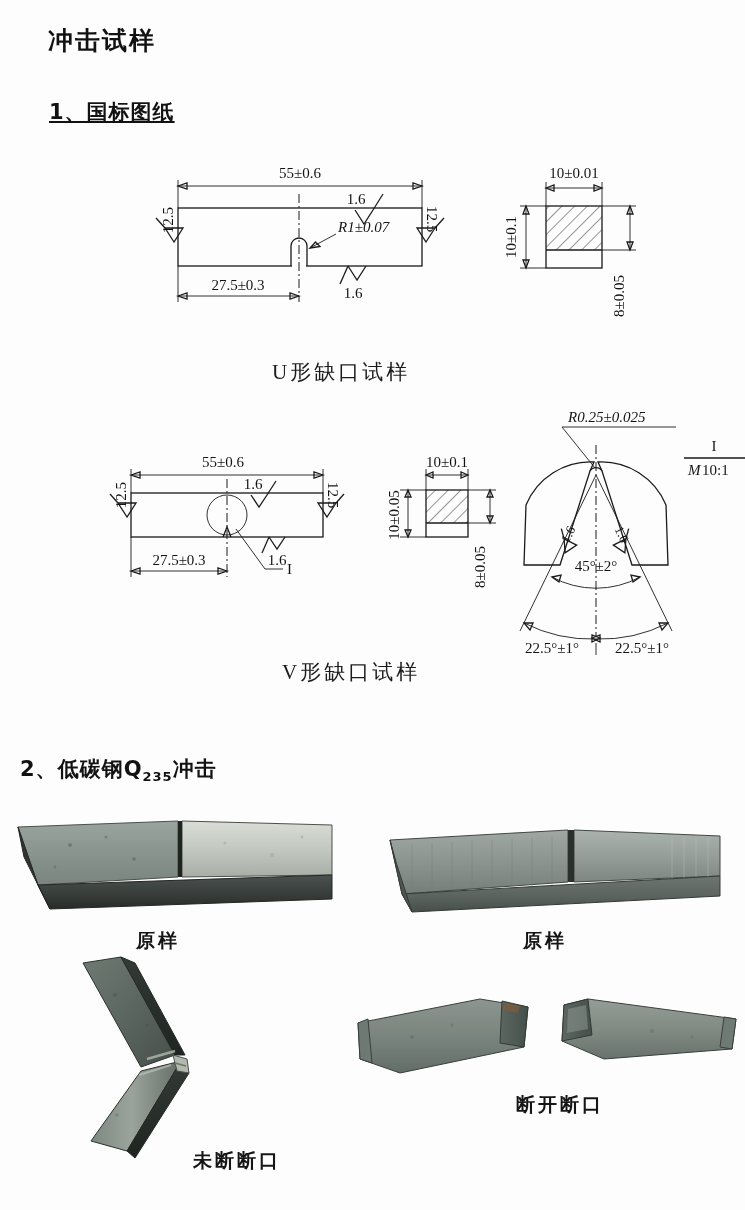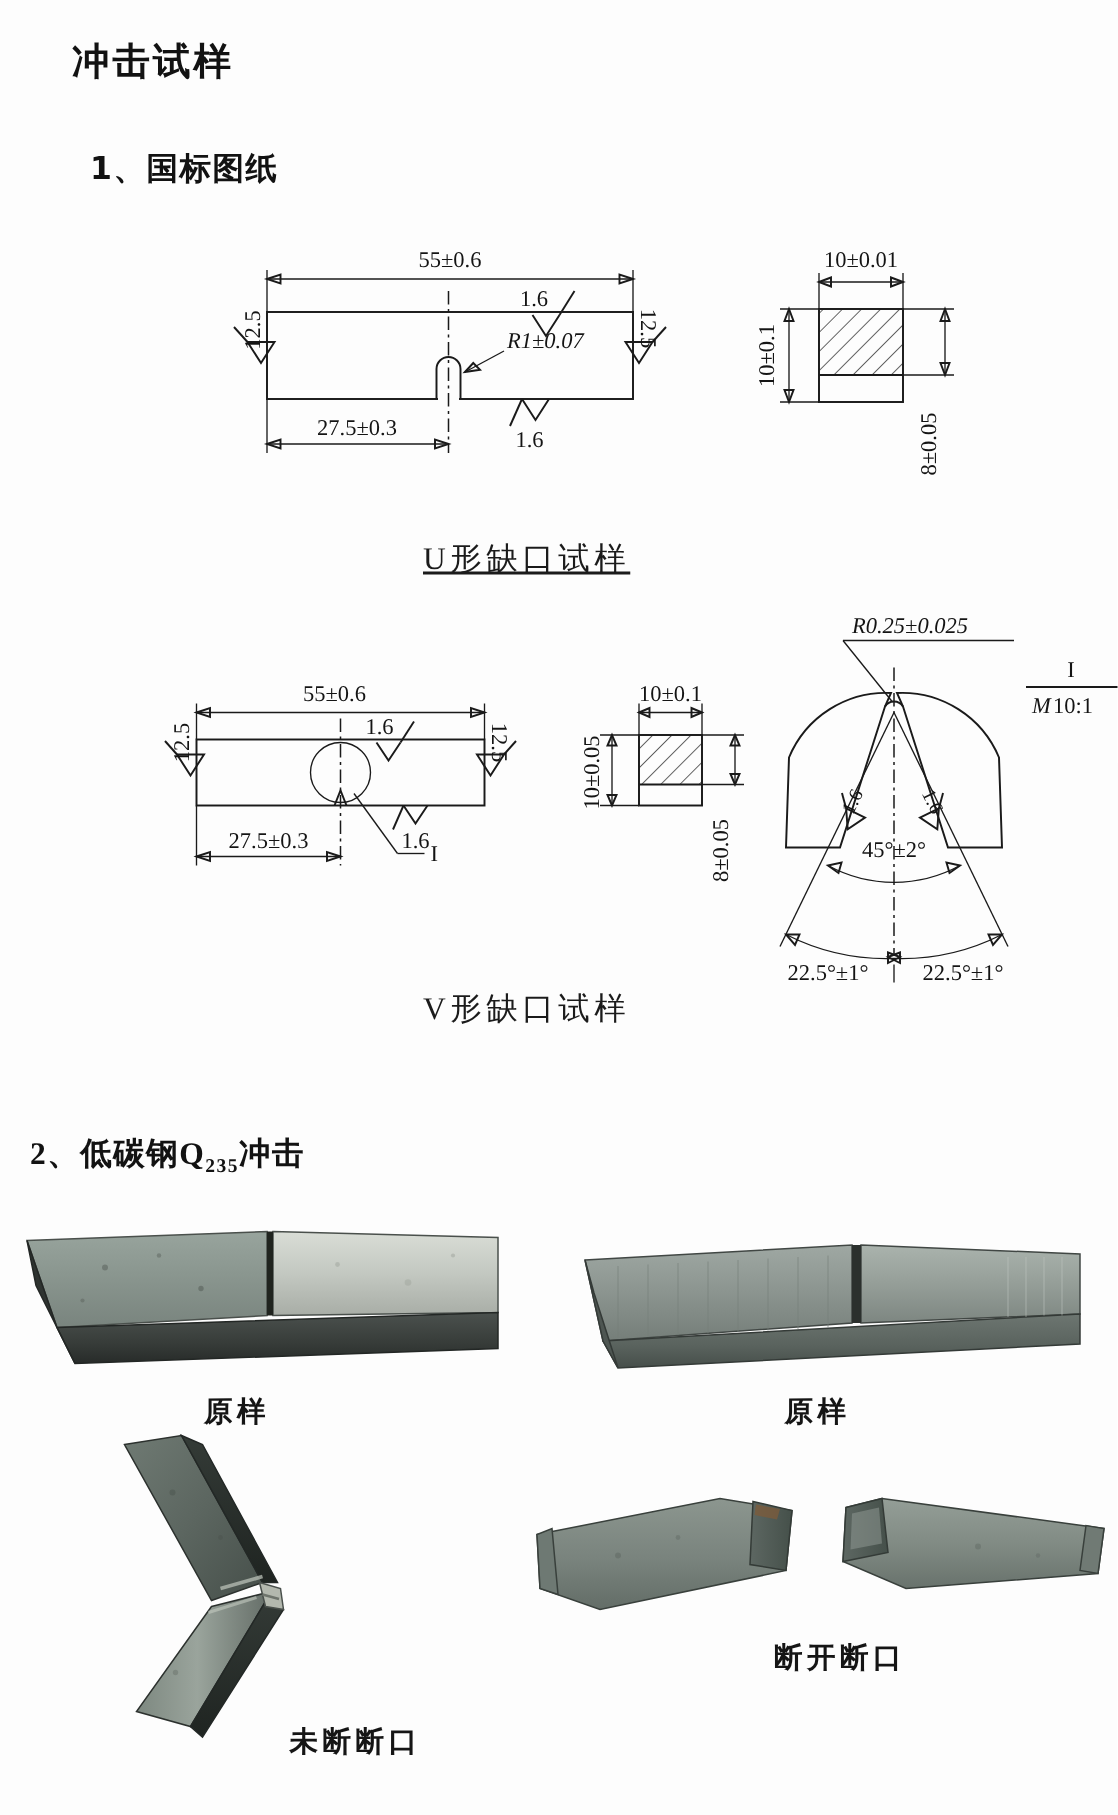--- a/index.html
+++ b/index.html
@@ -35,35 +35,35 @@
   }
   .sec-head {
     position: absolute;
     font-family: "DejaVu Sans", "Liberation Sans", sans-serif;
     font-weight: bold;
     font-size: 21px;
     letter-spacing: 1px;
     color: #121212;
     white-space: nowrap;
   }
-  #sec1 { left: 60px; top: 98px; }
-  #sec2 { left: 20px; top: 755px; font-family: Liberation Serif, serif; }
+  #sec1 { left: 49px; top: 98px; text-decoration: underline; }
+  #sec2 { left: 20px; top: 755px; }
   #sec3 { left: 415px; top: 755px; }
   .sub { font-size: 13px; vertical-align: sub; }
 
   
   .fig-caption {
     position: absolute;
     font-family: "Liberation Serif", "DejaVu Serif", serif;
     font-size: 21px;
     letter-spacing: 3px;
     color: #1b1b1b;
     white-space: nowrap;
   }
-  #cap-u { left: 282px; top: 358px; text-decoration: underline; }
+  #cap-u { left: 272px; top: 358px; }
   #cap-v { left: 282px; top: 658px; }
 
   
   .photo-caption {
     position: absolute;
     font-family: "Liberation Serif", "DejaVu Serif", serif;
     font-size: 19px;
     letter-spacing: 3px;
     font-weight: bold;
     color: #151515;

